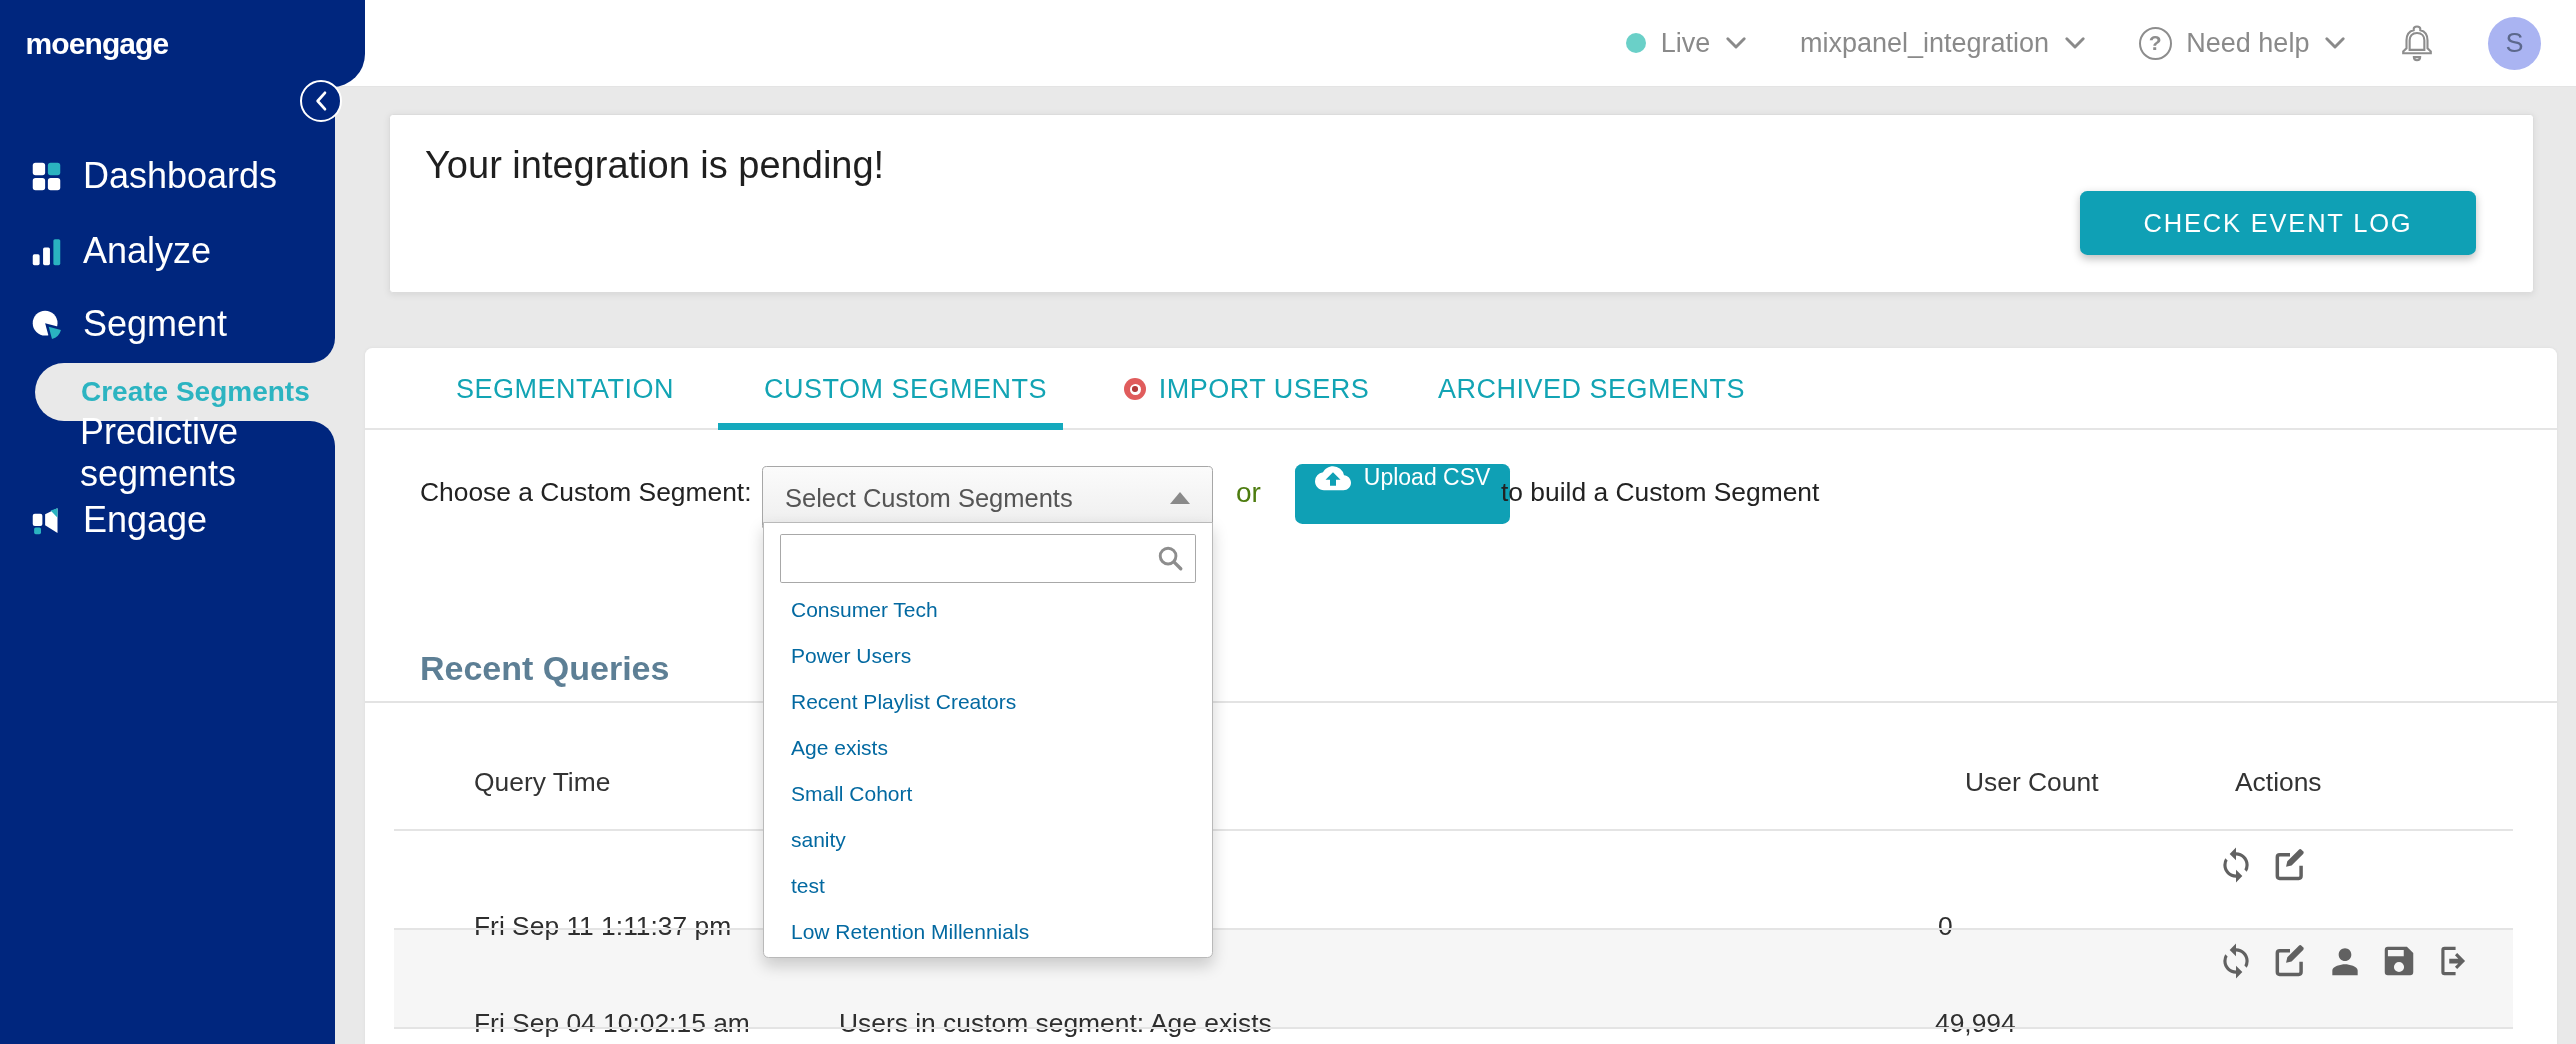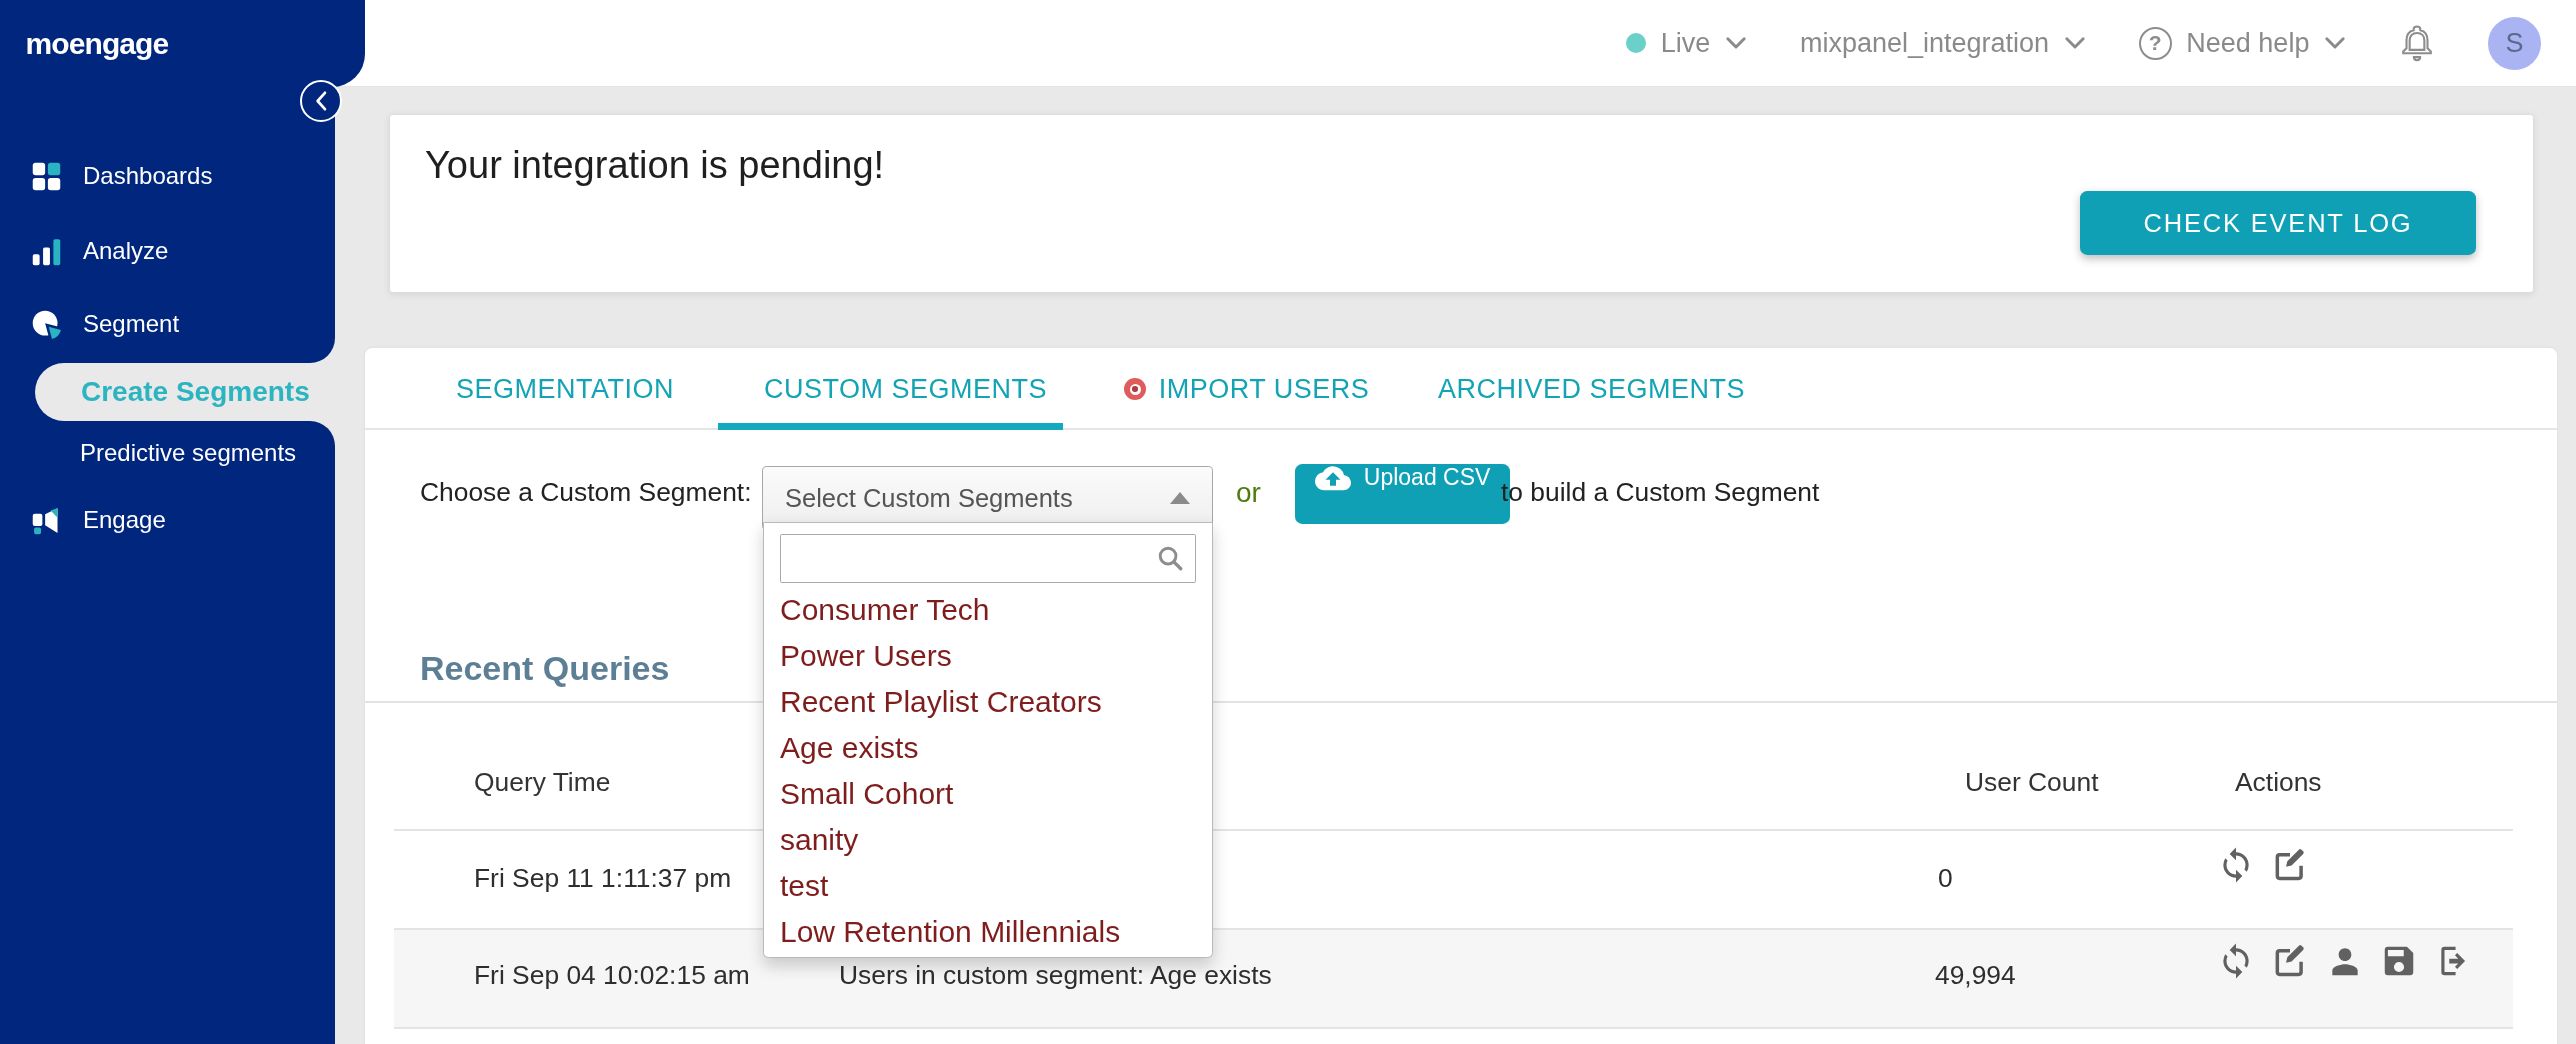--- a/index.html
+++ b/index.html
@@ -48,21 +48,21 @@
   .logo { color: #ffffff; font-size: 30px; font-weight: 700; letter-spacing: -0.9px; text-align: center; }
   .collapse-btn {
     position: absolute; left: 300px; top: 80px; width: 42px; height: 42px;
     border-radius: 50%; background: #00267e; border: 2.7px solid #ffffff;
     display: flex; align-items: center; justify-content: center;
     z-index: 6; cursor: pointer;
   }
   .nav-row {
     position: absolute; left: 0; width: 335px; height: 46px;
     display: flex; align-items: center; gap: 20px; padding-left: 30px;
-    color: #ffffff; font-size: 24px; cursor: pointer;
+    color: #ffffff; font-size: 36px; cursor: pointer;
   }
   .nav-icon { width: 33px; height: 33px; flex: 0 0 33px; }
   .pill {
     position: absolute; left: 35px; right: 0; top: 363px; height: 58px;
     background: #e9e9e9;
     border-top-left-radius: 29px; border-bottom-left-radius: 29px;
     display: flex; align-items: center; padding-left: 46px;
     color: #2cb4c1; font-size: 28px; font-weight: 700; cursor: pointer;
   }
   .notch { position: absolute; right: 0; width: 25.5px; height: 25.5px; background: #e9e9e9; }
@@ -144,21 +144,21 @@
   
   .th { position: absolute; font-size: 26.4px; color: #333; }
   .th-time { left: 109px; top: 419px; }
   .th-count { left: 1570px; top: 419px; margin-left: 30px; }
   .th-actions { left: 1870px; top: 419px; }
   .t-divider { position: absolute; left: 29px; width: 2119px; height: 1.8px; background: #e4e4e4; }
   .t-div-1 { top: 481px; }
   .t-div-2 { top: 580px; }
   .t-div-3 { top: 679px; }
   .row-bg-2 { position: absolute; left: 29px; top: 582px; width: 2119px; height: 98px; background: #f6f6f6; }
-  .td { position: absolute; font-size: 26.4px; color: #2e2e2e; }
+  .td { position: absolute; font-size: 26.4px; color: #2e2e2e; margin-top: 48px; }
   .r1-time { left: 109px; top: 515px; }
   .r1-count { left: 1573px; top: 515px; }
   .r2-time { left: 109px; top: 612px; }
   .r2-desc { left: 474px; top: 612px; }
   .r2-count { left: 1570px; top: 612px; }
   .actions-cell { position: absolute; display: flex; gap: 16.4px; align-items: center; }
   .r1-actions { left: 1852px; top: 498px; }
   .r2-actions { left: 1852px; top: 594px; }
   .action-icon { width: 38px; height: 38px; cursor: pointer; }
 
@@ -170,22 +170,22 @@
   }
   .dd-search-wrap { position: absolute; left: 16.4px; top: 11px; right: 16.4px; height: 49px; }
   .dd-search {
     width: 100%; height: 100%; border: 0.9px solid #a8a8a8; border-radius: 1.8px;
     font-size: 24px; padding: 0 49px 0 12.8px; color: #444; outline: none;
     font-family: "Liberation Sans", sans-serif; background: #fff;
   }
   .dd-search-icon { position: absolute; right: 11px; top: 10px; }
   .dd-list { position: absolute; left: 0; top: 64px; right: 0; }
   .dd-item {
-    height: 46px; display: flex; align-items: center; padding-left: 16px;
-    font-size: 30px; color: #7f1d1d; cursor: pointer;
+    height: 46px; display: flex; align-items: center; padding-left: 27px;
+    font-size: 21px; color: #0369a1; cursor: pointer;
   }
 </style>
 </head>
 <body>
 
 <div class="topbar">
   <div class="tb-item">
     <span class="live-dot"></span>
     <span>Live</span>
     <svg class="chev" width="22" height="14.6" viewBox="0 0 24 16">

